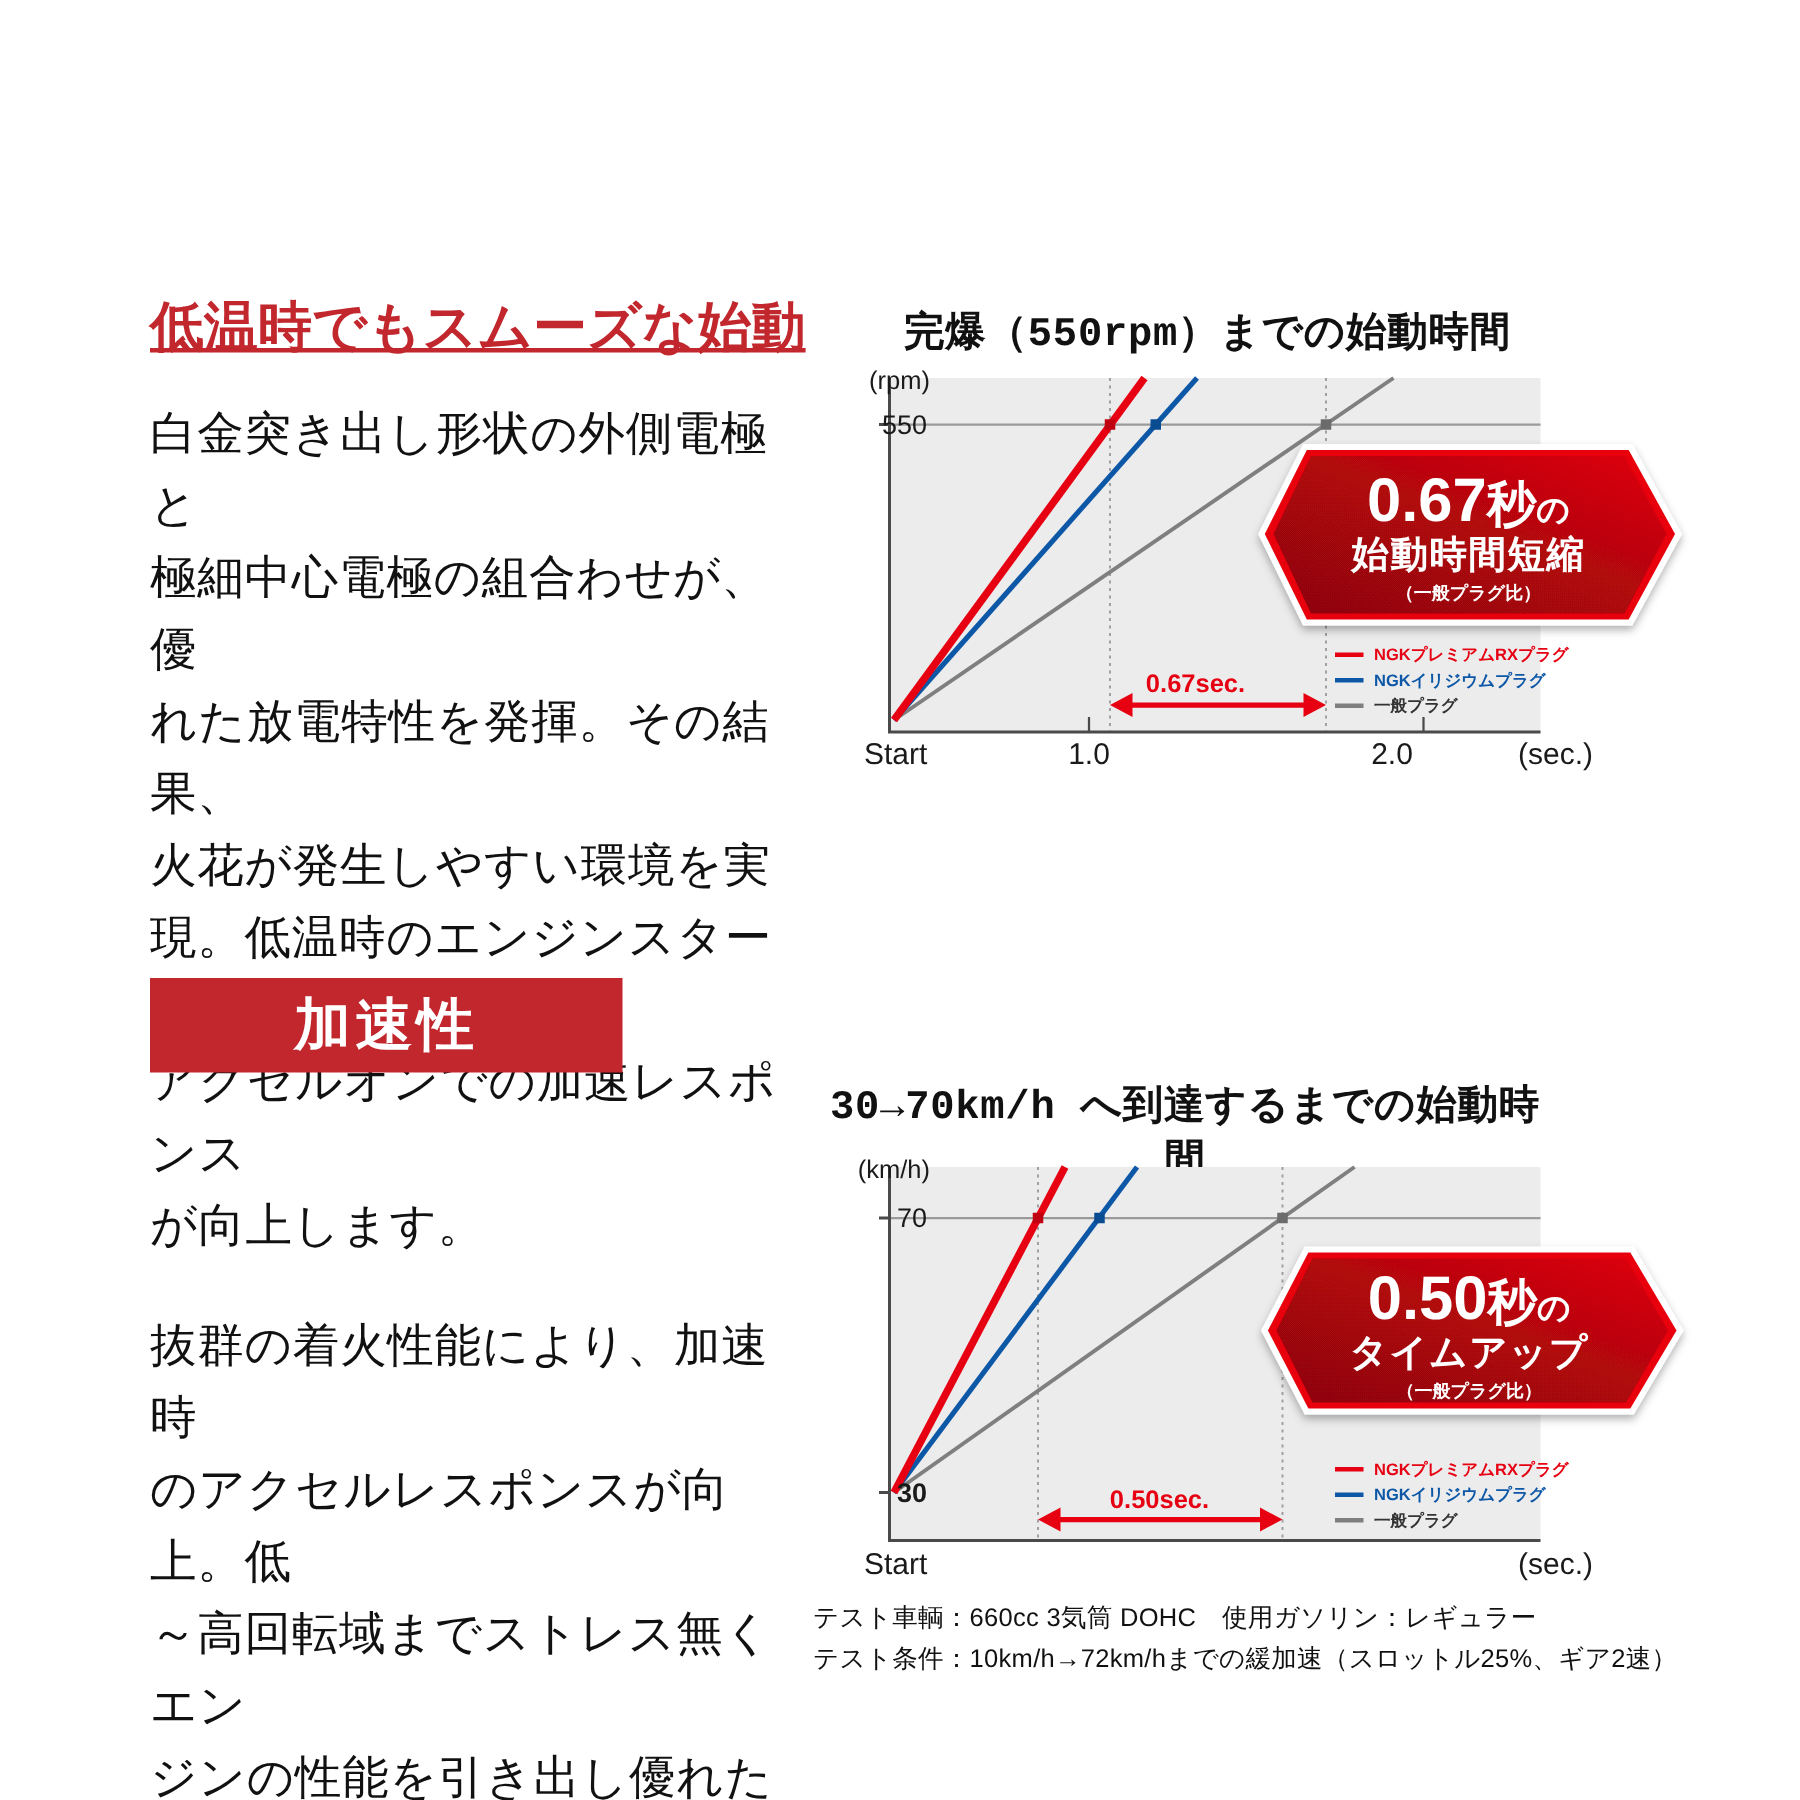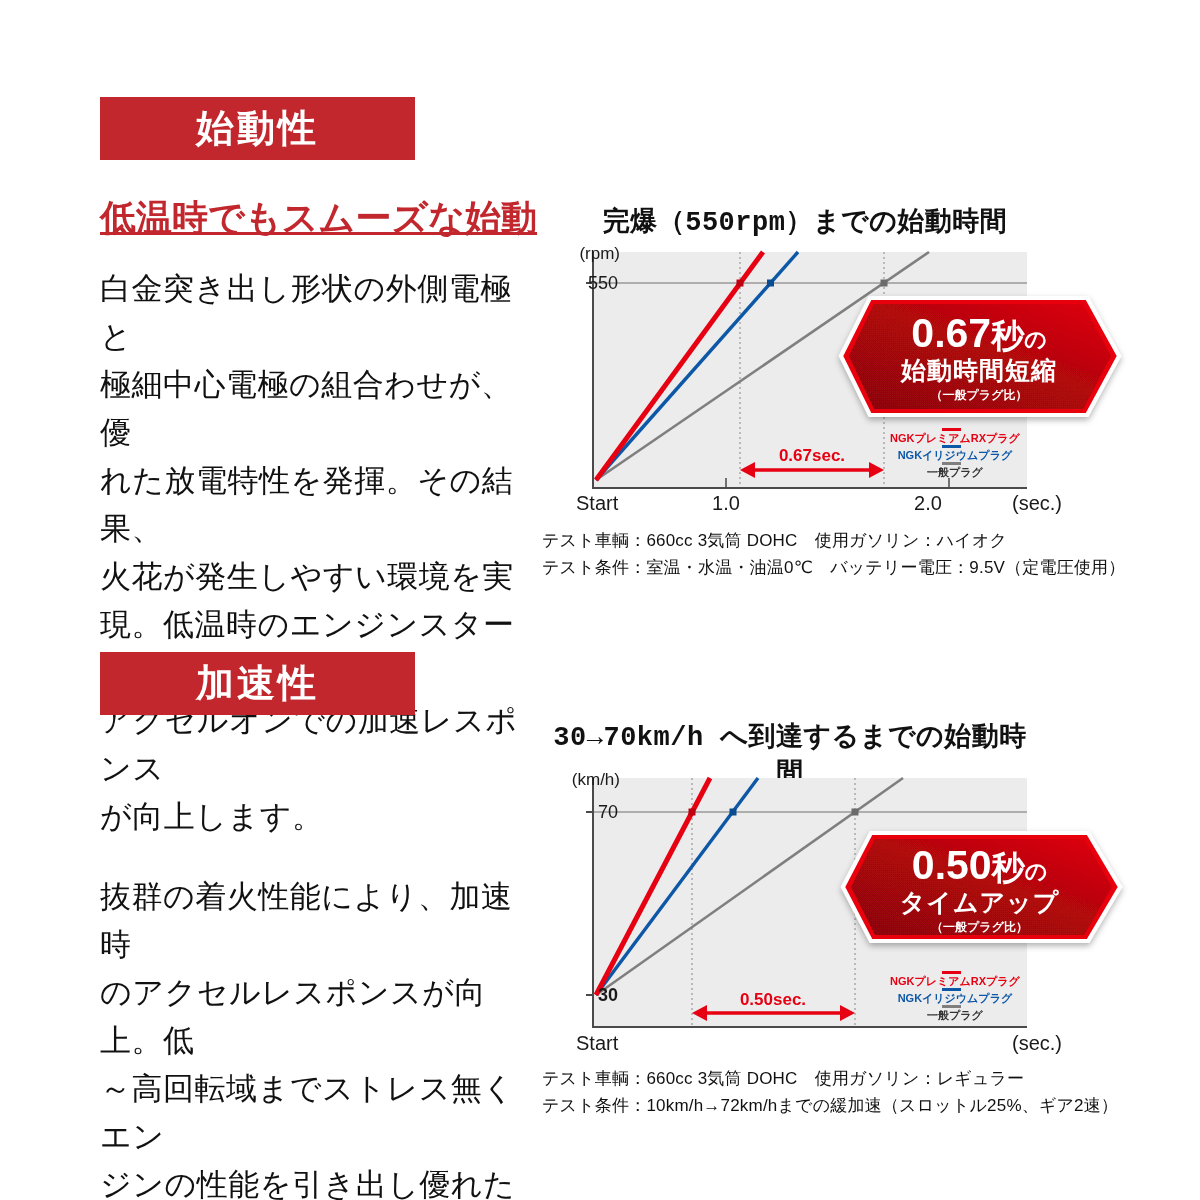--- a/index.html
+++ b/index.html
@@ -16,21 +16,21 @@
 
   .chart { position:absolute; left:540px; width:600px; height:400px; }
   .chart svg { position:absolute; left:0; top:0; }
   .chart-title { position:absolute; font-size:27px; font-weight:bold; color:#111;
                  text-align:center; letter-spacing:0.5px;font-family:Liberation Mono, monospace; }
   .lbl { position:absolute; color:#1a1a1a; }
   .r   { text-align:right;margin-left:32px; }
   .c   { text-align:center; }
 
   .legend { position:absolute; left:350px; }
-  .legend-row { display:flex; align-items:center; height:17px;flex-direction:column; }
+  .legend-row { display:flex; align-items:center; height:17px; }
   .legend-swatch { width:19px; height:3px; margin-right:7px; flex:none; }
   .sw-red  { background:#e60012; }
   .sw-blue { background:#0d57a7; }
   .sw-gray { background:#7f7f7f; }
   .legend-label { font-size:11px; font-weight:bold; white-space:nowrap; }
   .ll-red  { color:#e60012; }
   .ll-blue { color:#0d57a7; }
   .ll-gray { color:#333333; }
 
   .arrow-label { position:absolute; width:130px; font-size:17px; font-weight:bold;
@@ -46,23 +46,20 @@
   .hex-note { font-size:12px; font-weight:bold; margin-top:6px; }
 
   .test-info { position:absolute; left:542px; font-size:17px; line-height:27px; color:#111;
                white-space:pre-line; letter-spacing:0.2px; }
 </style>
 </head>
 <body>
 
 <div class="page">
 
-  <div class="sec-badge" style="top:97px;">
-    <span>始動性</span>
-  </div>
 
   <div class="headline" style="top:194px; font-size:36px;text-decoration:underline;">低温時でもスムーズな始動</div>
 
   <div class="body-text" style="top:265px;">白金突き出し形状の外側電極と
 極細中心電極の組合わせが、優
 れた放電特性を発揮。その結果、
 火花が発生しやすい環境を実
 現。低温時のエンジンスタートや
 アクセルオンでの加速レスポンス
 が向上します。</div>
@@ -110,21 +107,21 @@
       </g>
     </svg>
 
     <div class="lbl r" style="left:-5px; top:49px; width:53px; font-size:17px;">(rpm)</div>
     <div class="lbl r" style="left:0px; top:78px; width:46px; font-size:18px;">550</div>
     <div class="lbl" style="left:36px; top:297px; font-size:20px;">Start</div>
     <div class="lbl c" style="left:156px; top:297px; width:60px; font-size:20px;">1.0</div>
     <div class="lbl c" style="left:358px; top:297px; width:60px; font-size:20px;">2.0</div>
     <div class="lbl r" style="left:430px; top:297px; width:60px; font-size:20px;">(sec.)</div>
 
-    <div class="arrow-label" style="left:207px; top:251px;">0.67sec.</div>
+    <div class="arrow-label" style="left:192px; top:251px;">0.67sec.</div>
 
     <div class="hex-text" style="left:330px; top:106px; width:218px; height:112px;">
       <div class="hex-line1">
         <span class="hex-value">0.67</span><span class="hex-unit">秒</span><span class="hex-particle">の</span>
       </div>
       <div class="hex-label">始動時間短縮</div>
       <div class="hex-note">（一般プラグ比）</div>
     </div>
 
     <div class="legend" style="top:233px;">
@@ -136,22 +133,20 @@
         <span class="legend-swatch sw-blue"></span>
         <span class="legend-label ll-blue">NGKイリジウムプラグ</span>
       </div>
       <div class="legend-row">
         <span class="legend-swatch sw-gray"></span>
         <span class="legend-label ll-gray">一般プラグ</span>
       </div>
     </div>
   </div>
 
-  <div class="test-info" style="top:527px;">テスト車輌：660cc 3気筒 DOHC　使用ガソリン：ハイオク
-テスト条件：室温・水温・油温0℃　バッテリー電圧：9.5V（定電圧使用）</div>
 
   <div class="sec-badge" style="top:652px;">
     <span>加速性</span>
   </div>
 
 
   <div class="body-text" style="top:873px;">抜群の着火性能により、加速時
 のアクセルレスポンスが向上。低
 ～高回転域までストレス無くエン
 ジンの性能を引き出し優れた加

